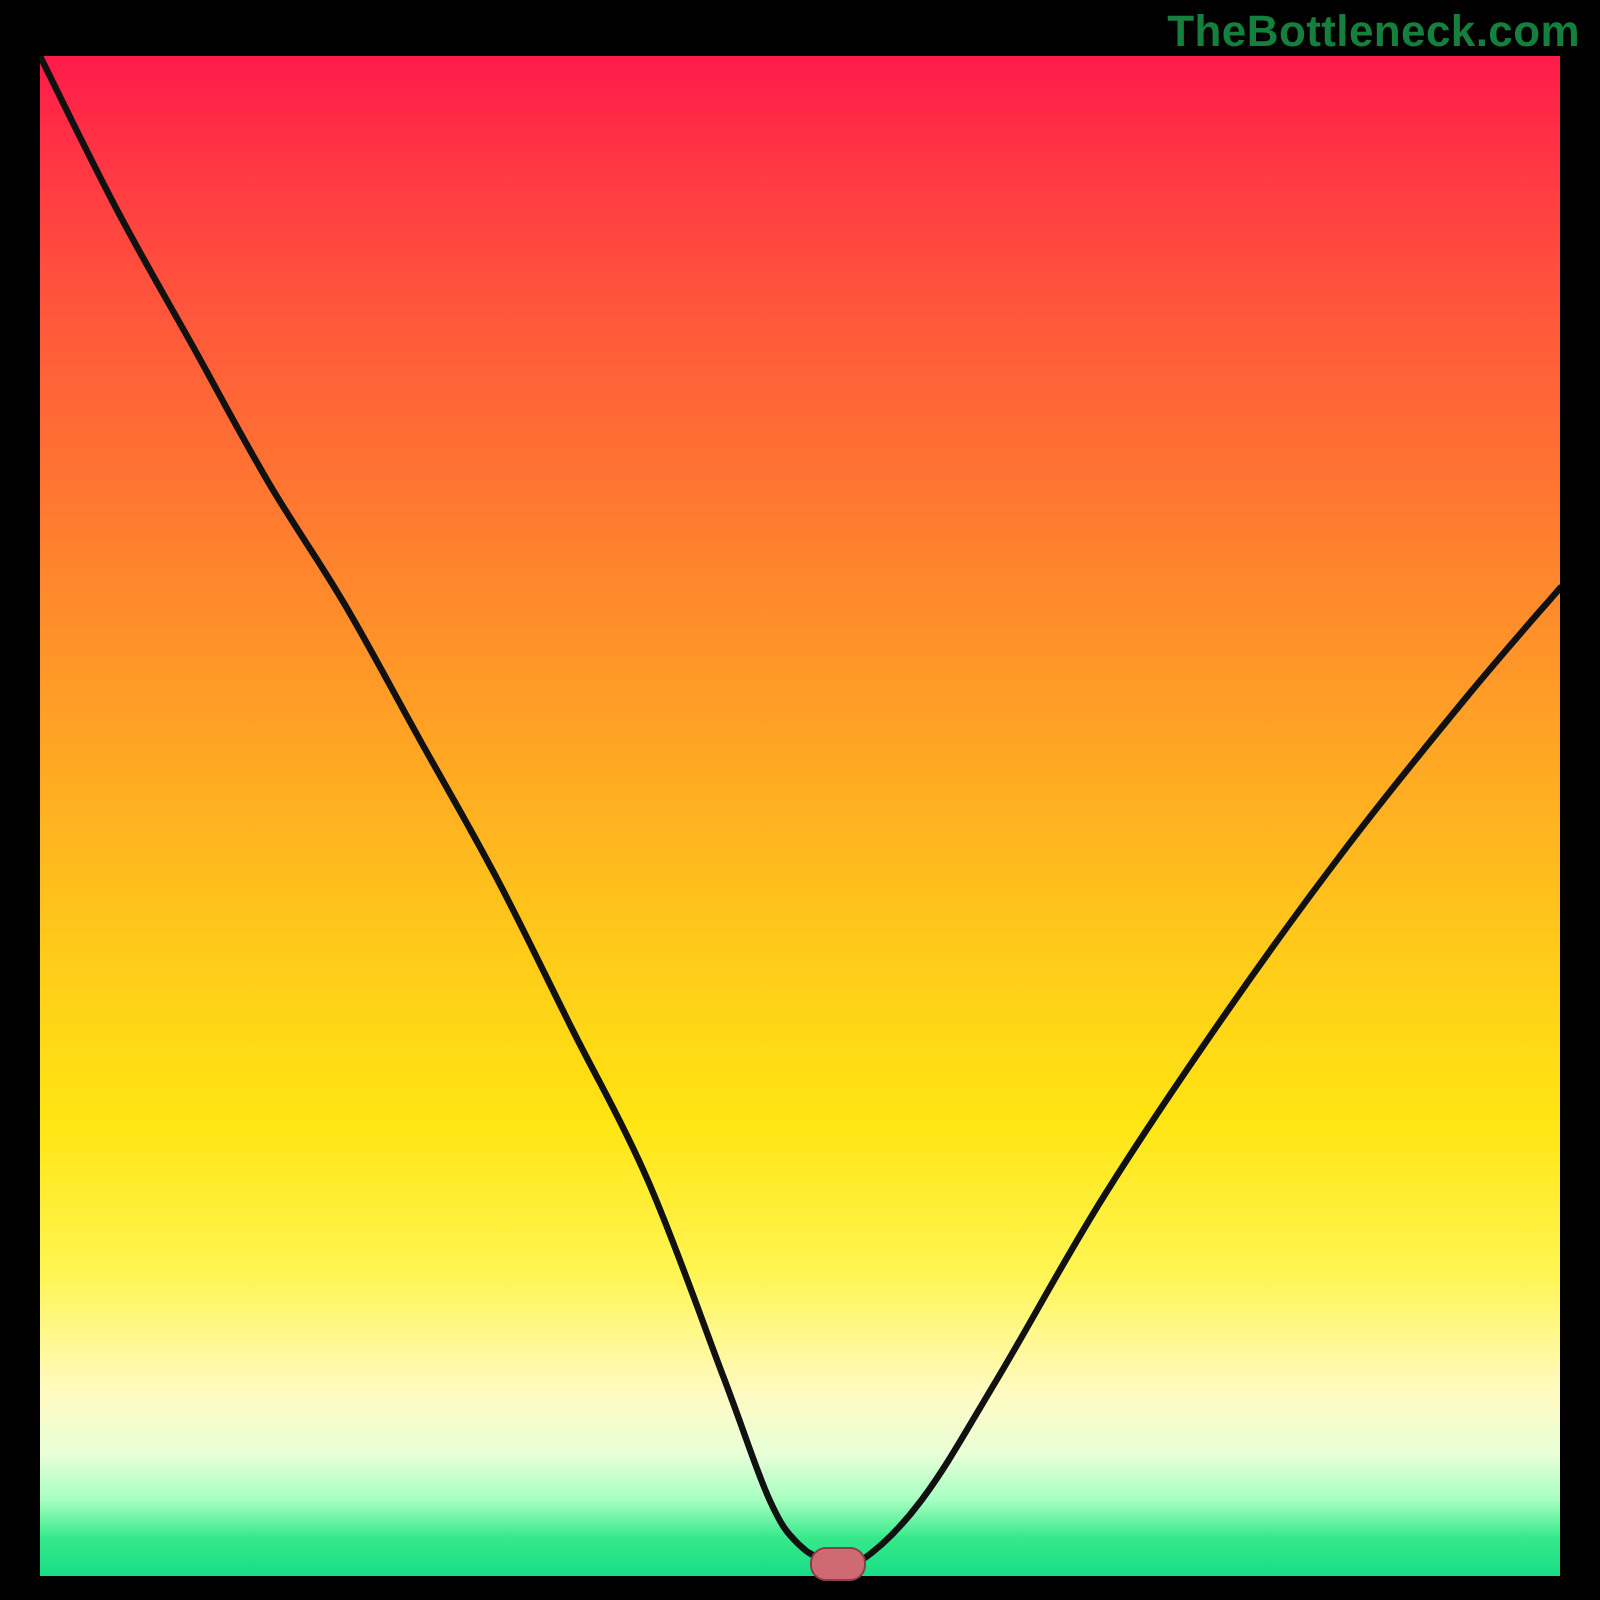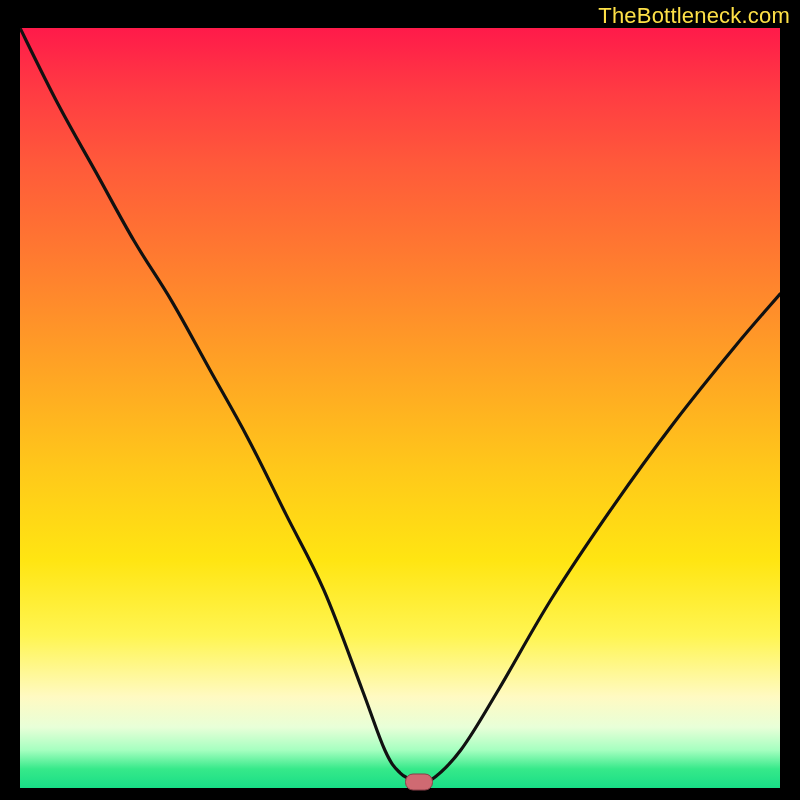--- a/index.html
+++ b/index.html
@@ -67,23 +67,23 @@
     height: 15px;
     border-radius: 8px;
     background: #cf6a72;
     border: 1px solid #8a3e48;
     transform: translate(-50%, -50%);
   }
   .watermark {
     position: absolute;
     top: 3px;
     right: 10px;
-    color: #fde047;
+    color: #15803d;
     font-size: 22px;
-    font-weight: 400;
+    font-weight: 700;
     letter-spacing: 0.2px;
     user-select: none;
   }
 </style>
 </head>
 <body>
 
 <div class="stage">
   <div class="watermark">TheBottleneck.com</div>
 

